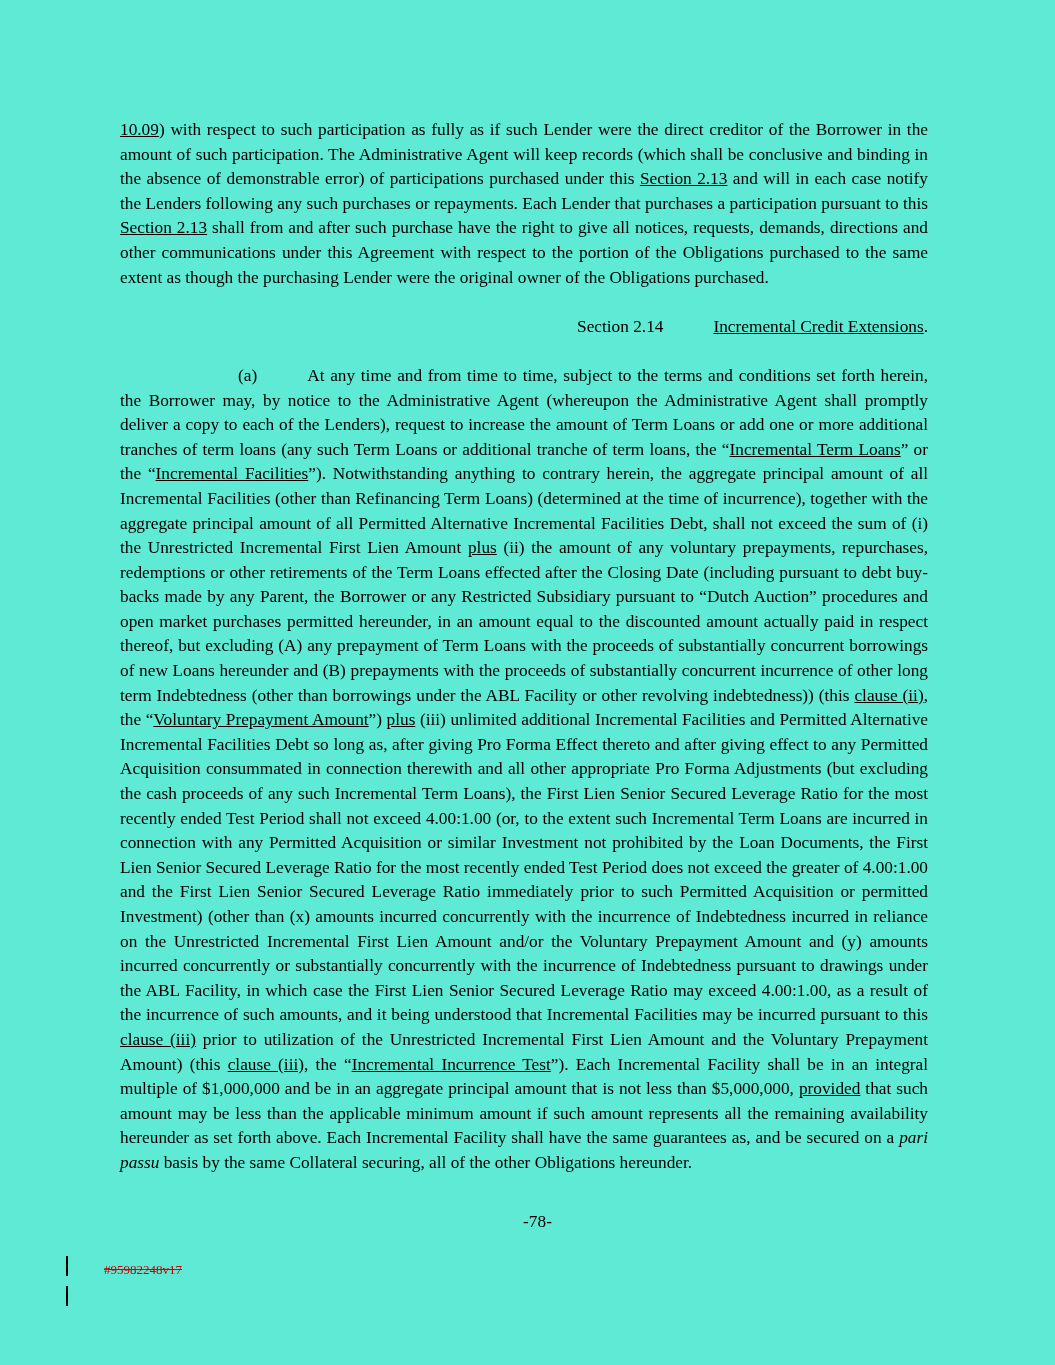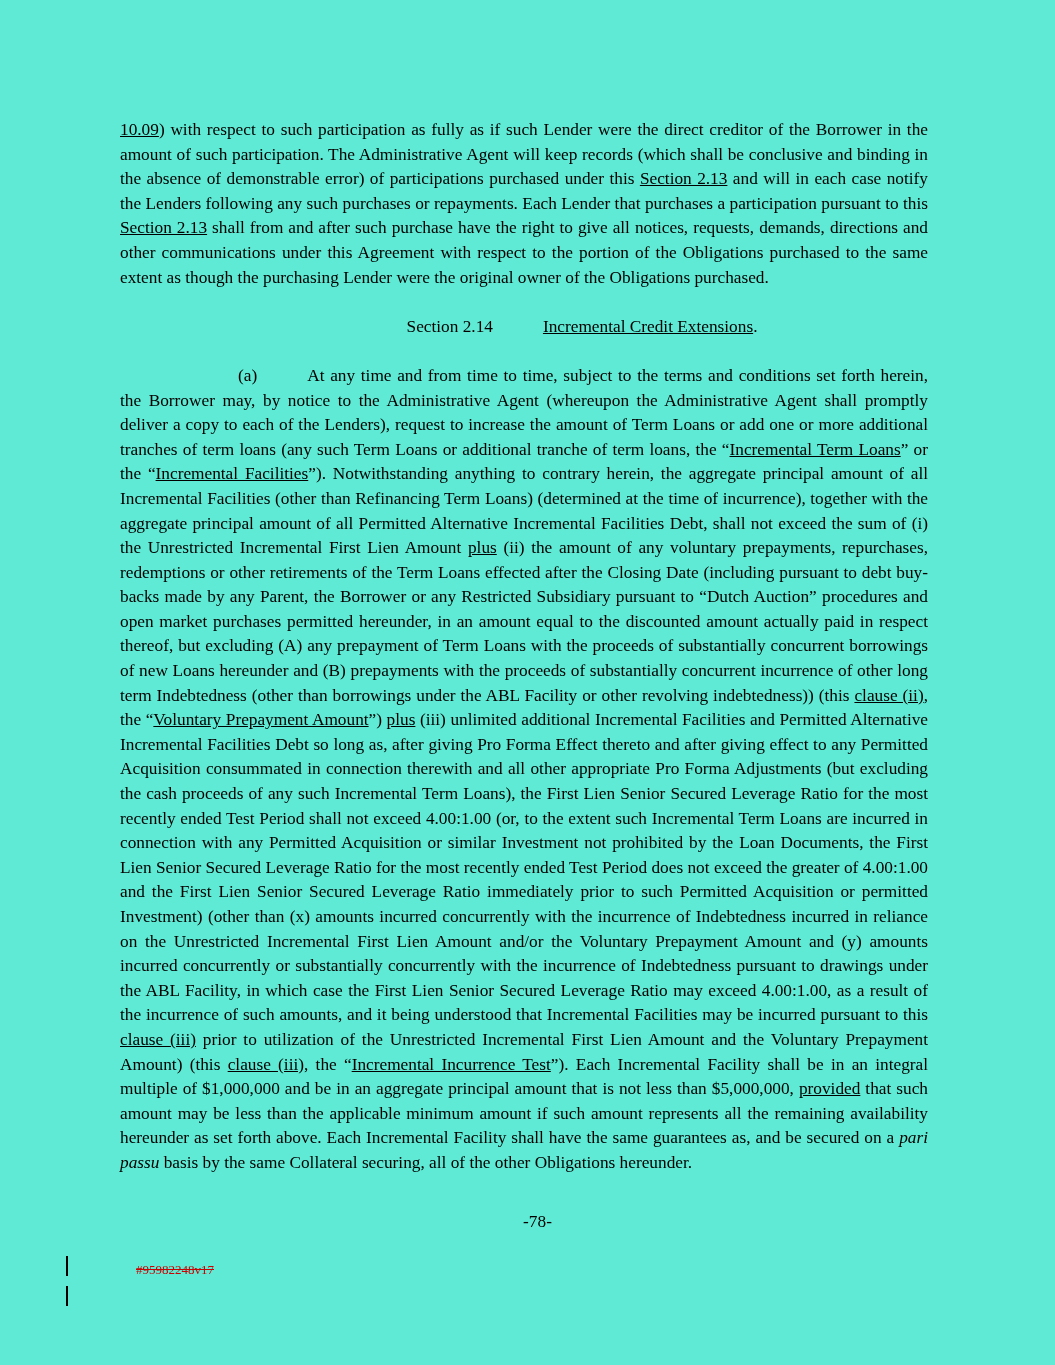--- a/index.html
+++ b/index.html
@@ -25,38 +25,38 @@
     left: 120px;
     right: 127px;
   }
   p { margin: 0 0 24.6px 0; }
   .justify {
     text-align: justify;
     text-justify: inter-word;
   }
   .heading {
     margin-left: 116px;
-    text-align: center;
+    text-align: right;
   }
   .indent-a { text-indent: 118px; }
   .u { text-decoration: underline; }
   .i { font-style: italic; }
   .tab { display: inline-block; width: 50px; text-indent: 0; }
   .page-number {
     position: absolute;
     top: 1210px;
     left: 0;
     width: 100%;
     text-align: center;
     margin-left: 10px;
   }
   .doc-stamp {
     position: absolute;
     top: 1258px;
-    left: 136px;
+    left: 104px;
     font-size: 13px;
     color: #cc0000;
     text-decoration: line-through;
   }
   .change-bar {
     position: absolute;
     left: 66px;
     width: 2px;
     background: #000000;
   }

